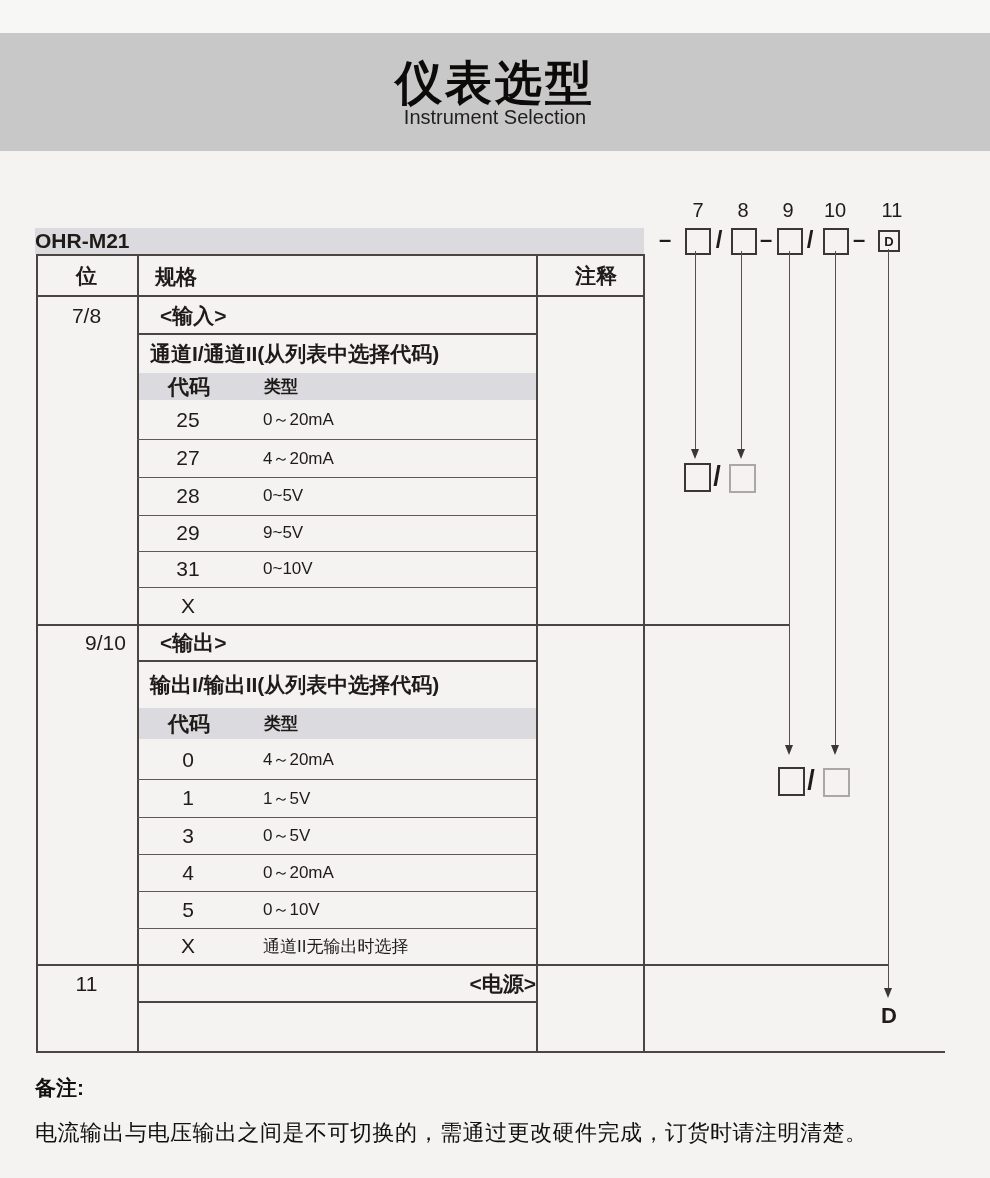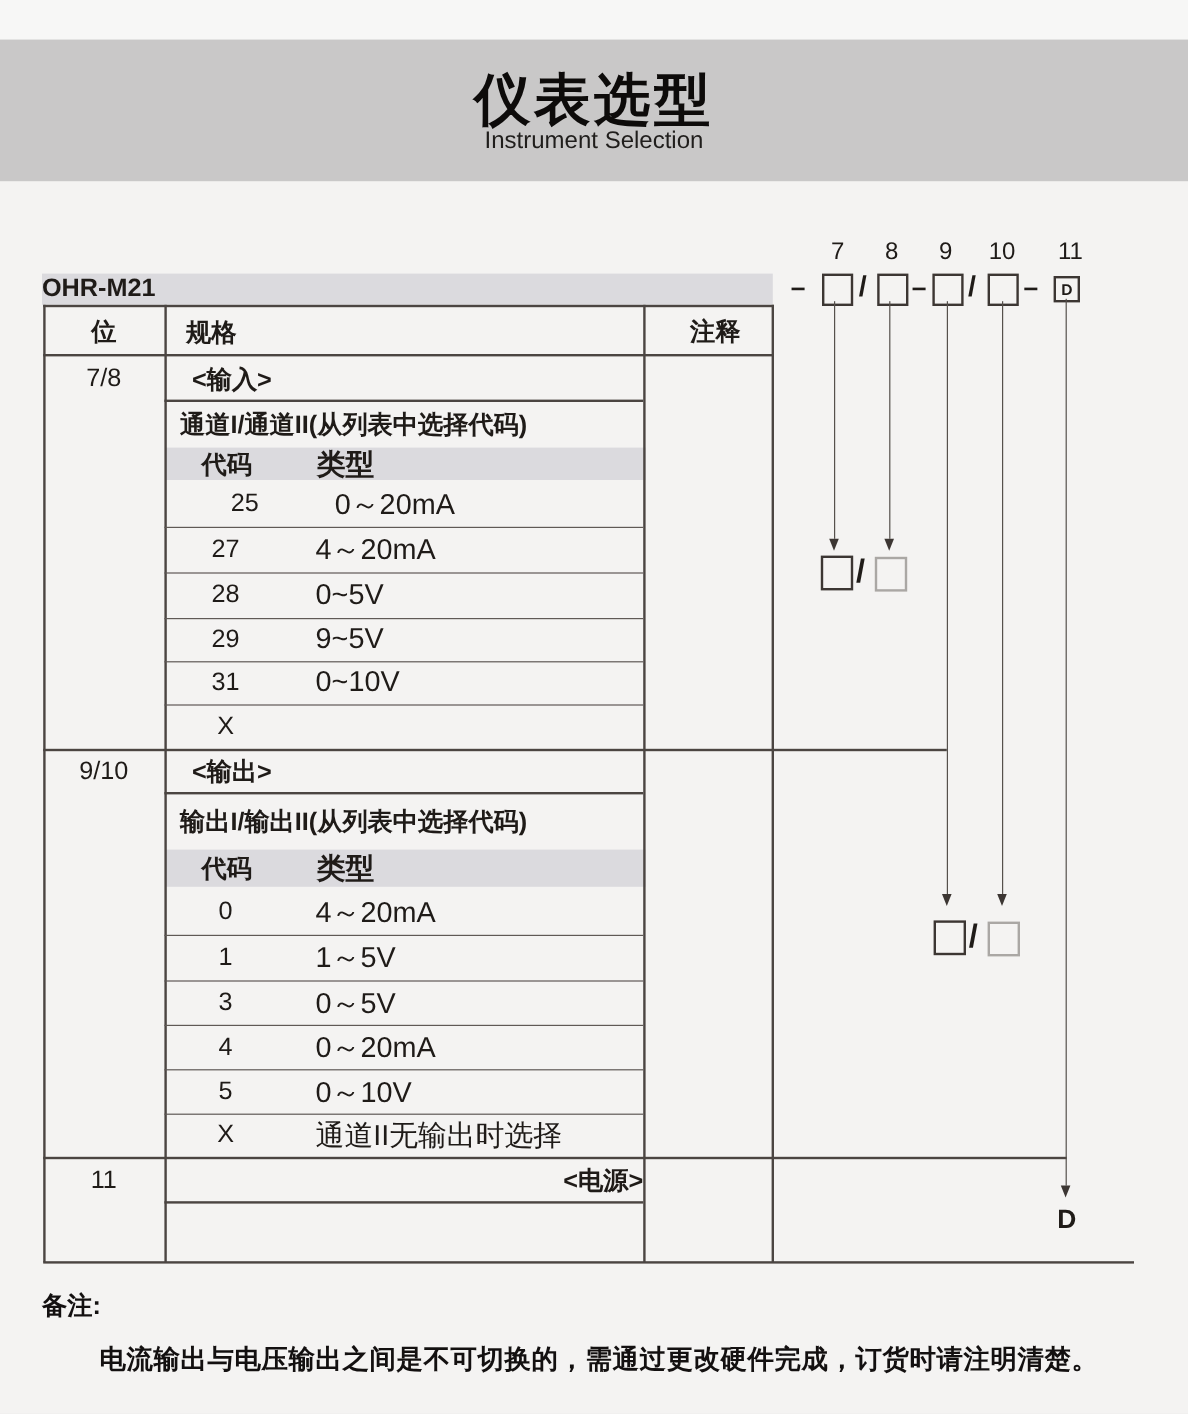--- a/index.html
+++ b/index.html
@@ -29,36 +29,36 @@
   .vline{width:2px;background:#4b4542;}
   .hline{height:2px;background:#4b4542;}
   .hline.thin{height:1px;background:#5f5956;}
   
   .cellc{display:flex;align-items:center;justify-content:center;font-size:21px;}
   .rowl{left:137px;width:399px;display:flex;align-items:center;}
   .glabel{padding-left:23px;font-size:21px;font-weight:700;white-space:nowrap;}
   .clabel{padding-left:13px;font-size:21px;font-weight:700;white-space:nowrap;}
   .band{left:138px;width:400px;background:#dbdade;}
   .codecol{flex:0 0 102px;text-align:center;font-size:21px;}
-  .typecol{margin-left:24px;font-size:24px;white-space:nowrap;}
+  .typecol{margin-left:24px;font-size:17px;white-space:nowrap;}
   .bold{font-weight:700;}
   .med{font-weight:500;}
   .hdr{font-size:21px;font-weight:700;}
   
   .dropline{width:1px;background:#55504c;}
   .arrow{width:0;height:0;border-left:4px solid transparent;border-right:4px solid transparent;
          border-top:10px solid #3c3633;}
   .pbox{width:23px;height:25px;border:2px solid #3c3633;}
   .pbox.light{border-color:#aaa7a4;}
   .pslash{font-size:27px;font-weight:700;line-height:30px;text-align:center;}
   .dletter{font-size:22px;font-weight:700;text-align:center;}
   
   .rmk-label{left:35px;top:1074px;font-size:21px;font-weight:700;color:#131010;}
-  .rmk-text{left:35px;top:1118px;font-size:22px;font-weight:700;letter-spacing:0.5px;
-            color:#131010;white-space:nowrap;margin-left:48px;}
+  .rmk-text{left:35px;top:1118px;font-size:22px;font-weight:400;letter-spacing:0.5px;
+            color:#131010;white-space:nowrap;}
 </style>
 </head>
 <body>
 
 <div class="page">
 
   <div class="abs top-strip"></div>
   <div class="abs title-band"></div>
   <div class="abs title">仪表选型</div>
   <div class="abs subtitle">Instrument Selection</div>
@@ -82,34 +82,34 @@
   <div class="abs sep slash" style="left:797px;">/</div>
   <div class="abs mbox" style="left:823px;"></div>
   <div class="abs sep" style="left:846px;">–</div>
   <div class="abs mbox-d abs" style="position:absolute;">D</div>
 
   <div class="abs cellc hdr" style="left:36px;top:255px;width:101px;height:41px;">位</div>
   <div class="abs hdr" style="left:155px;top:263px;">规格</div>
   <div class="abs cellc hdr" style="left:536px;top:255px;width:120px;height:41px;">注释</div>
 
   <div class="abs cellc med" style="left:36px;top:297px;width:101px;height:37px;">7/8</div>
-  <div class="abs cellc med" style="left:36px;top:625px;width:101px;height:36px;">9/10</div>
+  <div class="abs cellc med" style="left:36px;top:625px;width:101px;height:36px;padding-left:19px;">9/10</div>
   <div class="abs cellc med" style="left:36px;top:965px;width:101px;height:37px;">11</div>
 
   <div class="abs rowl" style="top:334px;height:39px;">
     <span class="clabel">通道I/通道II(从列表中选择代码)</span>
   </div>
   <div class="abs rowl" style="top:297px;height:37px;">
     <span class="glabel">&lt;输入&gt;</span>
   </div>
   <div class="abs band rowl" style="left:138px;top:373px;height:27px;">
     <span class="codecol bold">代码</span>
     <span class="typecol bold">类型</span>
   </div>
-  <div class="abs rowl" style="top:400px;height:39px;padding-left:16px;">
+  <div class="abs rowl" style="top:400px;height:39px;">
     <span class="codecol med">25</span>
     <span class="typecol med">0～20mA</span>
   </div>
   <div class="abs rowl" style="top:439px;height:38px;">
     <span class="codecol med">27</span>
     <span class="typecol med">4～20mA</span>
   </div>
   <div class="abs rowl" style="top:477px;height:38px;">
     <span class="codecol med">28</span>
     <span class="typecol med">0~5V</span>

